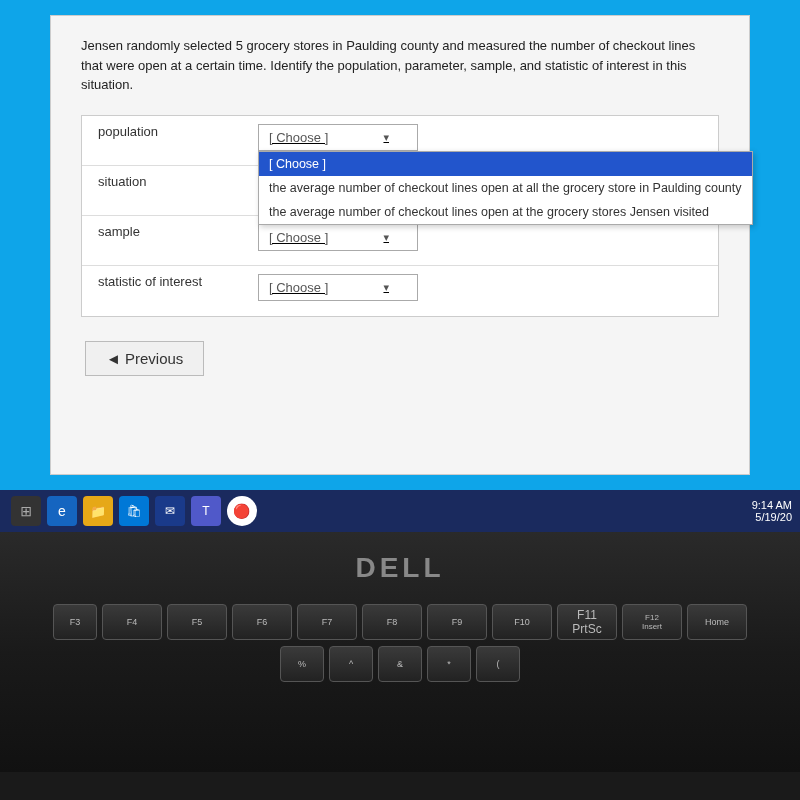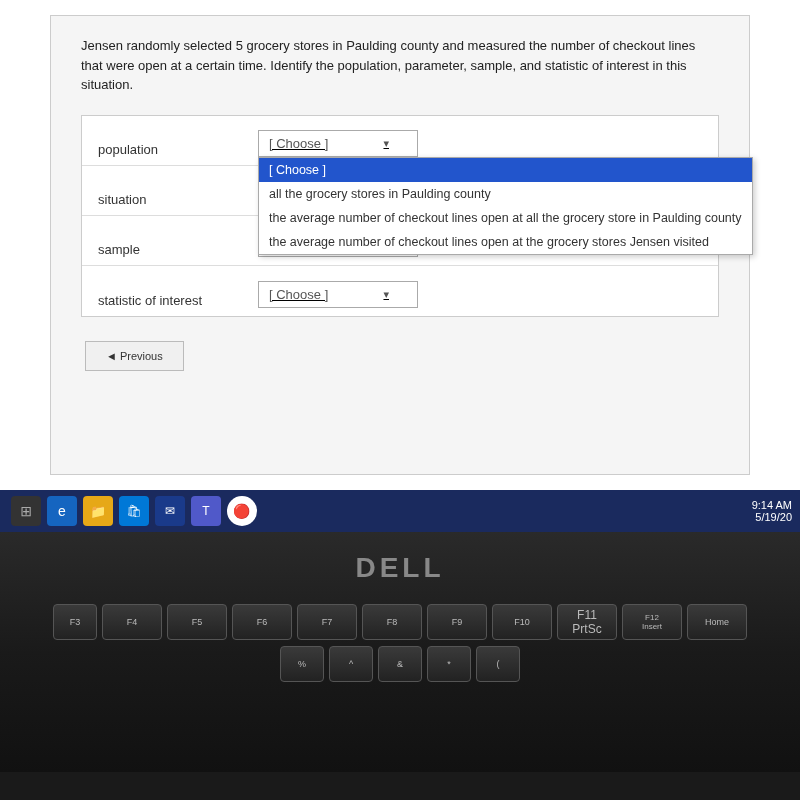--- a/index.html
+++ b/index.html
@@ -9,21 +9,21 @@
       height: 800px;
       overflow: hidden;
       background: #1a1a1a;
       font-family: Arial, sans-serif;
     }
 
     
     .screen {
       width: 800px;
       height: 490px;
-      background: #ffffff;
+      background: #0ea5e9;
       position: relative;
       display: flex;
       align-items: center;
       justify-content: center;
     }
 
     .browser-content {
       width: 700px;
       height: 460px;
       background: #f5f5f5;
@@ -41,21 +41,21 @@
 
     .form-area {
       border: 1px solid #ccc;
       background: #fff;
       padding: 0;
       position: relative;
     }
 
     .form-row {
       display: flex;
-      align-items: flex-end;
+      align-items: flex-start;
       border-bottom: 1px solid #ddd;
       min-height: 50px;
       padding: 8px 16px;
       position: relative;
     }
 
     .form-row:last-child {
       border-bottom: none;
     }
 
@@ -122,21 +122,21 @@
       justify-content: space-between;
       align-items: center;
       margin-top: 24px;
       padding: 0 4px;
     }
 
     .nav-btn {
       background: #f0f0f0;
       border: 1px solid #bbb;
       padding: 8px 20px;
-      font-size: 11px;
+      font-size: 15px;
       cursor: pointer;
       color: #333;
     }
 
     
     .taskbar {
       width: 800px;
       height: 42px;
       background: #1a2a5e;
       display: flex;
@@ -234,21 +234,20 @@
       <div class="form-row">
         <span class="form-label">population</span>
         <div class="form-select">
           <div class="select-box">
             <span>[ Choose ]</span>
             <span class="chevron">▾</span>
           </div>
 
           <div class="dropdown-open">
             <div class="dropdown-item selected">[ Choose ]</div>
-            <div class="dropdown-item">all the grocery stores in Paulding county</div>
             <div class="dropdown-item">the average number of checkout lines open at all the grocery store in Paulding county</div>
             <div class="dropdown-item">the average number of checkout lines open at the grocery stores Jensen visited</div>
           </div>
         </div>
       </div>
 
       <div class="form-row">
         <span class="form-label">situation</span>
         <div class="form-select">
           <div class="select-box">

